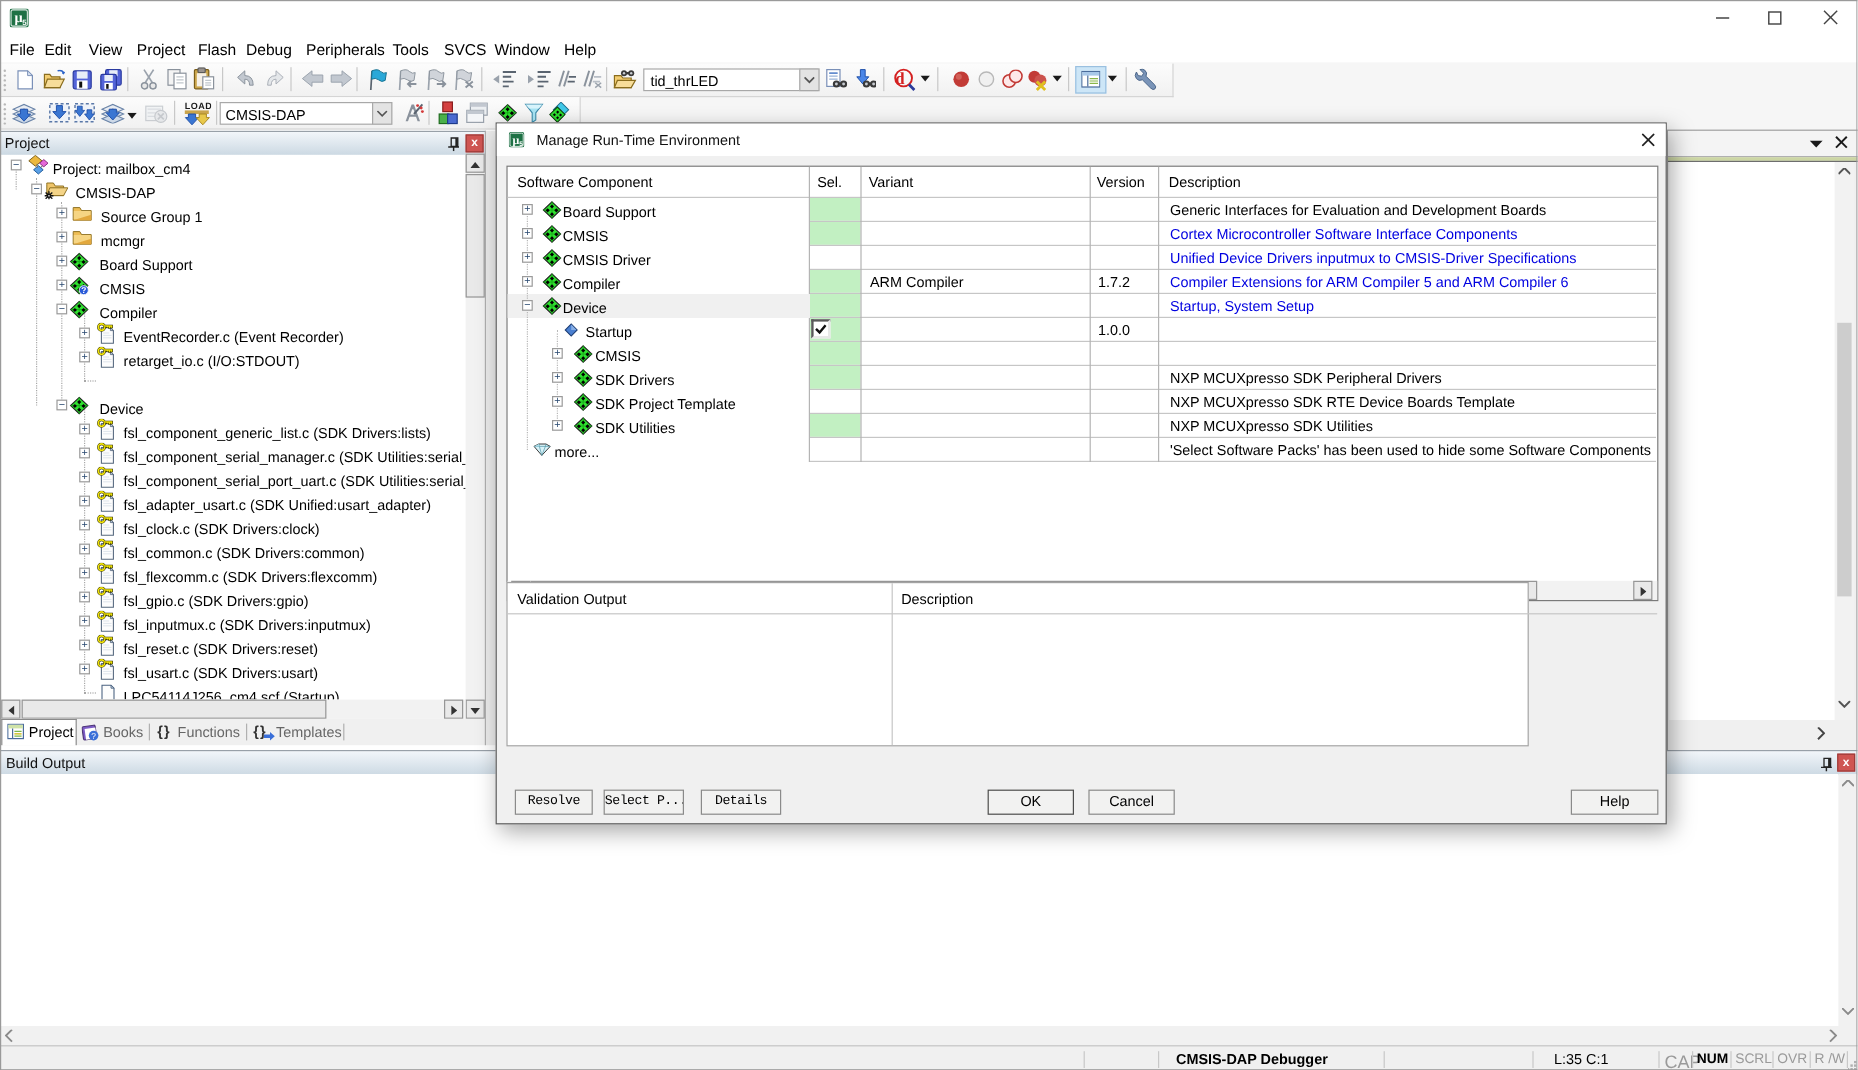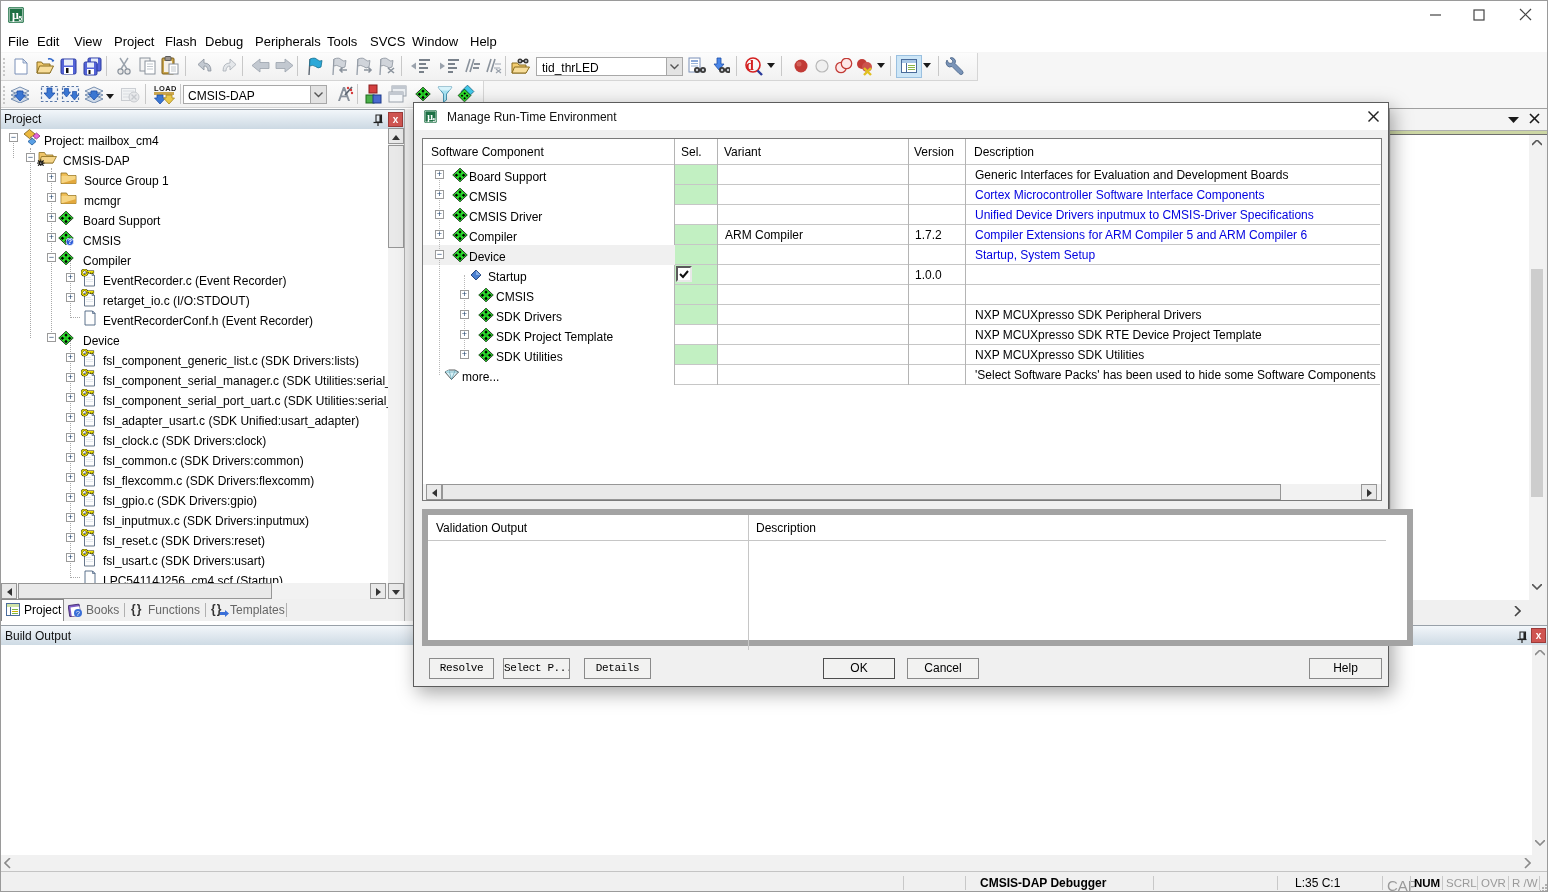--- a/index.html
+++ b/index.html
@@ -553,26 +553,20 @@
         </svg>
    <span class="a" style="left:103px;top:3px">EventRecorder.c (Event Recorder)</span>
   </div>
   <div class="trow" style="left:0;top:160px;width:388px">
    <div class="exp" style="left:66px;top:5px">+</div>
    <svg class="a" style="left:81px;top:1px" width="17" height="18">
           <use href="#s-filekey"></use>
         </svg>
    <span class="a" style="left:103px;top:3px">retarget_io.c (I/O:STDOUT)</span>
   </div>
-  <div class="trow" style="left:0;top:180px;width:388px">
-   <svg class="a" style="left:81px;top:1px" width="17" height="18">
-          <use href="#s-file"></use>
-        </svg>
-   <span class="a" style="left:103px;top:3px">EventRecorderConf.h (Event Recorder)</span>
-  </div>
   <div class="trow" style="left:0;top:200px;width:388px">
    <div class="exp" style="left:47px;top:5px">−</div>
    <svg class="a" style="left:57px;top:2px" width="18" height="16">
           <use href="#s-comp"></use>
         </svg>
    <span class="a" style="left:83px;top:3px">Device</span>
   </div>
   <div class="trow" style="left:0;top:220px;width:388px">
    <div class="exp" style="left:66px;top:5px">+</div>
    <svg class="a" style="left:81px;top:1px" width="17" height="18">
@@ -907,35 +901,35 @@
   <div class="a" style="left:302px;top:89px">ARM Compiler</div>
   <div class="a" style="left:492px;top:89px">1.7.2</div>
   <div class="a" style="left:492px;top:129px">1.0.0</div>
 
   <div class="a" style="left:552px;top:29px">Generic Interfaces for Evaluation and Development Boards</div>
   <div class="a link" style="left:552px;top:49px">Cortex Microcontroller Software Interface Components</div>
   <div class="a link" style="left:552px;top:69px">Unified Device Drivers inputmux to CMSIS-Driver Specifications</div>
   <div class="a link" style="left:552px;top:89px">Compiler Extensions for ARM Compiler 5 and ARM Compiler 6</div>
   <div class="a link" style="left:552px;top:109px">Startup, System Setup</div>
   <div class="a" style="left:552px;top:169px">NXP MCUXpresso SDK Peripheral Drivers</div>
-  <div class="a" style="left:552px;top:189px">NXP MCUXpresso SDK RTE Device Project Template</div>
+  <div class="a" style="left:552px;top:189px">NXP MCUXpresso SDK RTE Device Boards Template</div>
   <div class="a" style="left:552px;top:209px">NXP MCUXpresso SDK Utilities</div>
   <div class="a" style="left:552px;top:229px">'Select Software Packs' has been used to hide some Software Components</div>
 
   <div class="a sbtrack" style="left:0px;top:345px;width:958px;height:16px"></div>
   <div class="sbbox" style="left:3px;top:345px;width:16px;height:16px"><svg width="5" height="8" style="margin-top:4px">
           <polygon points="5,0 5,8 0,4" fill="#333"></polygon>
         </svg></div>
   <div class="sbthumb" style="left:19px;top:345px;width:839px;height:16px"></div>
   <div class="sbbox" style="left:938px;top:345px;width:16px;height:16px"><svg width="5" height="8" style="margin-top:4px">
           <polygon points="0,0 0,8 5,4" fill="#333"></polygon>
         </svg></div>
  </div>
 
- <div class="a" style="left:8px;top:406px;width:991px;height:137px;background:#fff;border:6px solid #a3a3a3;box-sizing:border-box">
+ <div class="a" style="left:8px;top:382px;width:852px;height:137px;background:#fff;border:1px solid #a3a3a3;box-sizing:border-box">
   <div class="a" style="left:8px;top:6px">Validation Output</div>
   <div class="a" style="left:328px;top:6px">Description</div>
   <div class="a" style="left:0;top:25px;width:958px;height:1px;background:#c6c6c6"></div>
   <div class="a" style="left:320px;top:0;width:1px;height:135px;background:#c6c6c6"></div>
  </div>
 
  <div class="btn btnm" style="left:15px;top:555px;width:65px">Resolve</div>
  <div class="btn btnm" style="left:89px;top:555px;width:67px">Select P...</div>
  <div class="btn btnm" style="left:170px;top:555px;width:67px">Details</div>
  <div class="btn" style="left:409px;top:555px;width:72px;border-color:#4d4d4d">OK</div>

